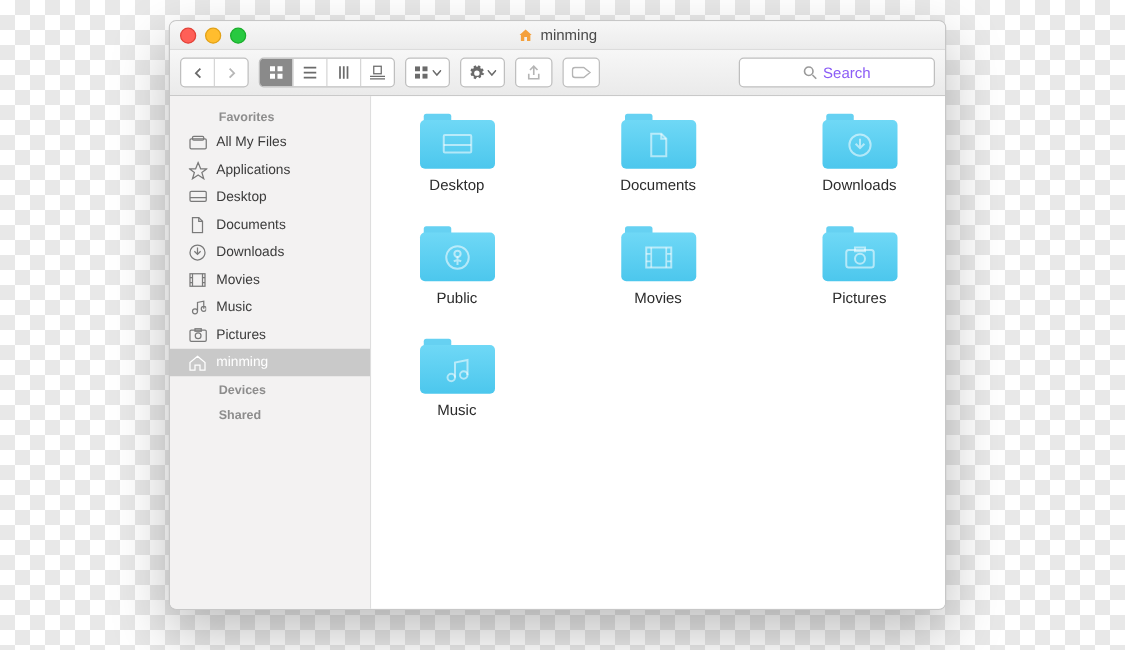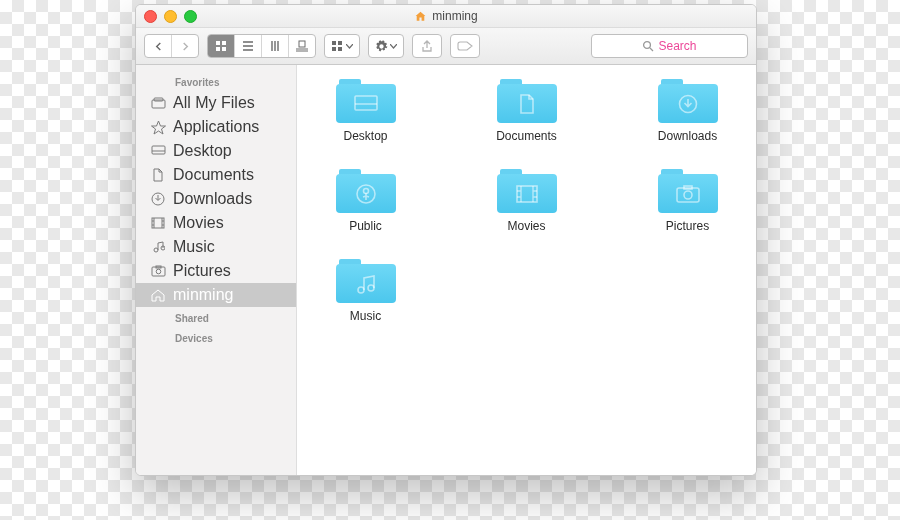--- a/index.html
+++ b/index.html
@@ -8,46 +8,46 @@
     background-image:
       linear-gradient(45deg,#e8e8e8 25%,transparent 25%),
       linear-gradient(-45deg,#e8e8e8 25%,transparent 25%),
       linear-gradient(45deg,transparent 75%,#e8e8e8 75%),
       linear-gradient(-45deg,transparent 75%,#e8e8e8 75%);
     background-size:24px 24px;
     background-position:0 0,0 12px,12px -12px,-12px 0;
     background-color:#ffffff;
   }
   .window{
-    position:absolute;left:135px;top:4px;width:620px;height:470px;
+    position:absolute;left:135px;top:16px;width:620px;height:470px;
     background:#fff;border:1px solid #c7c7c7;border-radius:6px;
     box-shadow:0 18px 45px rgba(0,0,0,0.25);
     display:flex;flex-direction:column;overflow:hidden;
   }
   
   .titlebar{height:22px;background:linear-gradient(#f7f7f7,#ececec);border-bottom:1px solid #dcdcdc;display:flex;align-items:center;padding:0 8px;position:relative;}
   .traffic{display:flex;gap:7px;}
   .tl{width:11px;height:11px;border-radius:50%;}
   .tl.red{background:#ff5f57;border:0.5px solid #e24238;}
   .tl.yel{background:#ffbd2e;border:0.5px solid #e1a117;}
   .tl.grn{background:#28c940;border:0.5px solid #1bad2c;}
   .titlecenter{position:absolute;left:0;right:0;text-align:center;font-size:12px;color:#4a4a4a;display:flex;align-items:center;justify-content:center;gap:5px;pointer-events:none;}
   
   .toolbar{height:36px;background:linear-gradient(#f7f7f7,#eaeaea);border-bottom:1px solid #c9c9c9;display:flex;align-items:center;padding:0 8px;gap:8px;}
   .seg{display:flex;border:1px solid #bfbfbf;border-radius:4px;overflow:hidden;height:22px;background:#fff;}
   .segbtn{width:26px;display:flex;align-items:center;justify-content:center;color:#666;font-size:11px;}
   .segbtn+.segbtn{border-left:1px solid #d6d6d6;}
   .segbtn.active{background:#8a8a8a;color:#fff;}
   .btn{border:1px solid #bfbfbf;border-radius:4px;height:22px;min-width:28px;background:#fff;display:flex;align-items:center;justify-content:center;color:#6a6a6a;font-size:12px;}
-  .search{flex:0 0 155px;margin-left:auto;height:22px;border:1px solid #bfbfbf;border-radius:4px;background:#fff;display:flex;align-items:center;justify-content:center;gap:4px;color:#ec4899;font-size:12px;}
+  .search{flex:0 0 155px;margin-left:auto;height:22px;border:1px solid #bfbfbf;border-radius:4px;background:#fff;display:flex;align-items:center;justify-content:center;gap:4px;color:#8b5cf6;font-size:12px;}
   
   .body{flex:1;display:flex;min-height:0;}
   .sidebar{width:160px;background:#f3f2f2;border-right:1px solid #dedede;padding:6px 0;overflow:auto;}
   .sb-hdr{font-size:10px;color:#8d8d8d;font-weight:600;text-transform:none;padding:6px 12px 3px;margin-left:27px;}
-  .sb-item{display:flex;align-items:center;gap:7px;padding:3px 10px 3px 14px;color:#3b3b3b;font-size:16px;position:relative;}
+  .sb-item{display:flex;align-items:center;gap:7px;padding:3px 10px 3px 14px;color:#3b3b3b;font-size:11px;position:relative;}
   .sb-item .ic{width:16px;height:16px;display:flex;align-items:center;justify-content:center;color:#7a7a7a;}
   .sb-item.sel{background:#c9c9c9;color:#fff;}
   .sb-item.sel .ic{color:#fff;}
   .content{flex:1;background:#fff;overflow:auto;padding:14px 8px;}
   .grid{display:grid;grid-template-columns:repeat(3,1fr);column-gap:40px;row-gap:26px;justify-items:center;}
   .item{display:flex;flex-direction:column;align-items:center;gap:6px;width:110px;}
   .folder{width:60px;height:44px;position:relative;}
   .folder .tab{position:absolute;left:3px;top:0;width:22px;height:8px;border-radius:2px 2px 0 0;background:#66d1f2;}
   .folder .bod{position:absolute;left:0;top:5px;right:0;bottom:0;border-radius:4px;background:linear-gradient(#6fd8f6,#4cc7ed);}
   .folder .inner{position:absolute;left:0;right:0;top:0;bottom:0;display:flex;align-items:center;justify-content:center;color:rgba(255,255,255,0.55);}
@@ -239,22 +239,22 @@
       </div>
       <div class="sb-item sel">
         <span class="ic">
             <svg width="14" height="13" viewBox="0 0 14 13">
               <path d="M7 1l6 5v6H9V8H5v4H1V6z" fill="none" stroke="#fff"></path>
             </svg>
           </span>
         <span>minming</span>
       </div>
 
+      <div class="sb-hdr">Devices</div>
       <div class="sb-hdr">Shared</div>
-      <div class="sb-hdr">Devices</div>
     </div>
 
     <div class="content">
       <div class="grid">
 
         <div class="item">
           <div class="folder">
               <div class="tab"></div>
               <div class="bod">
                 <div class="inner">

